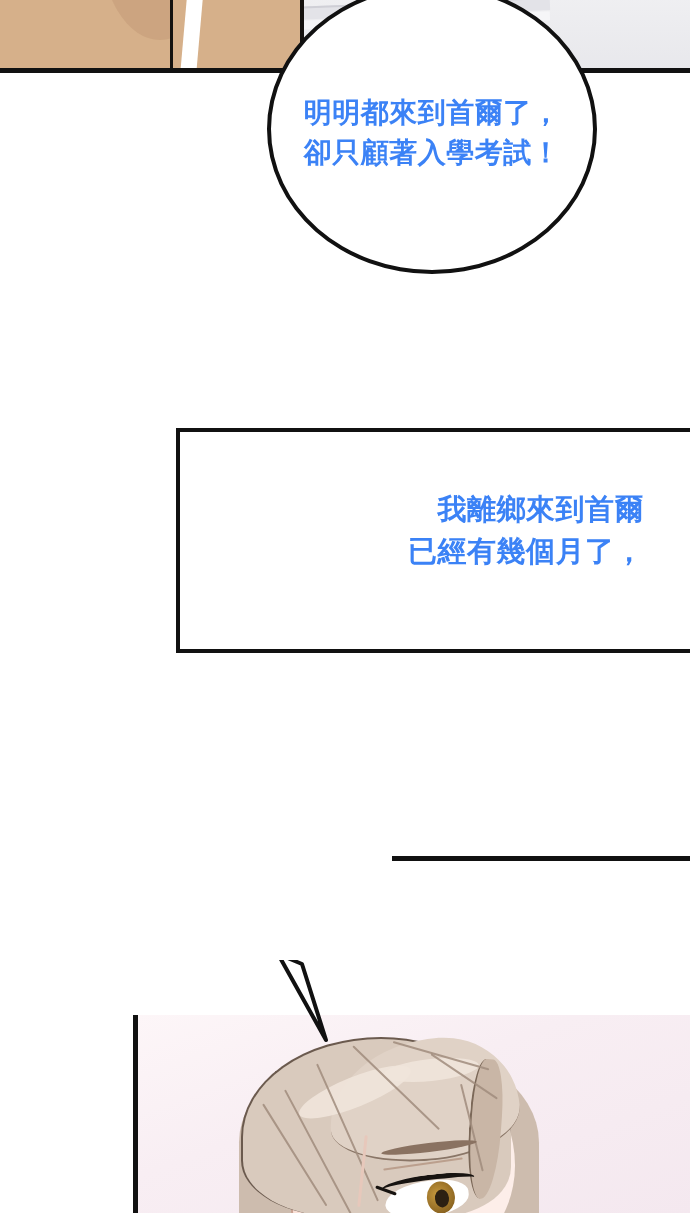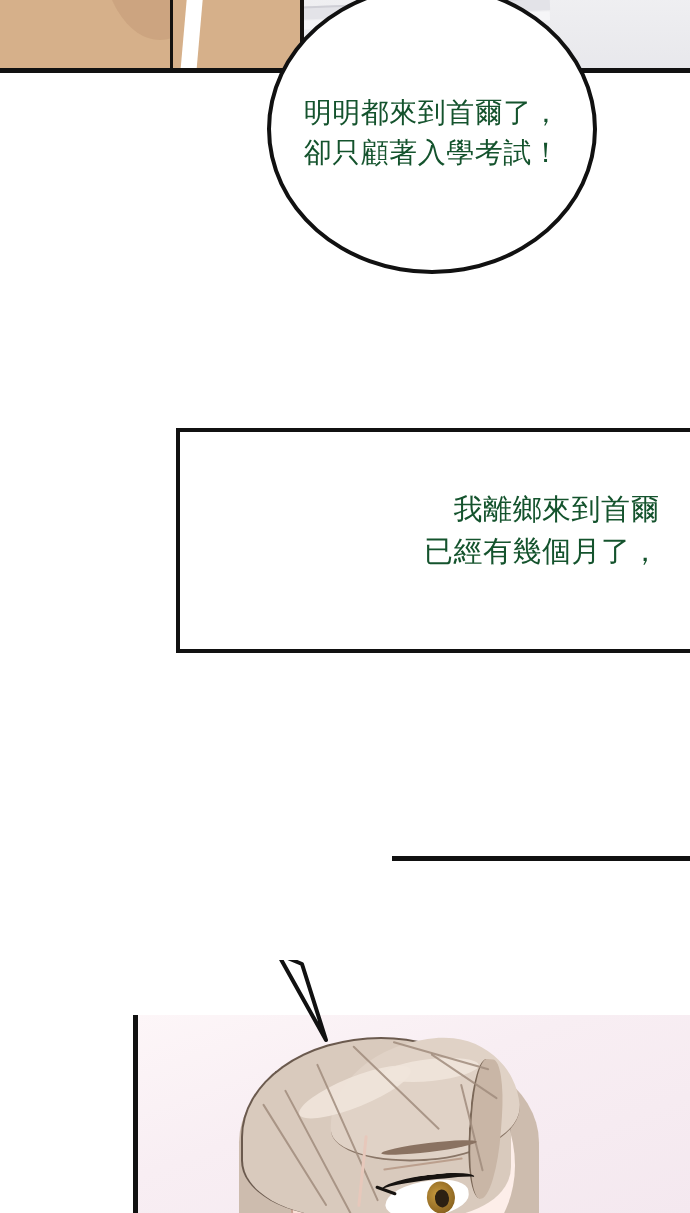--- a/index.html
+++ b/index.html
@@ -286,22 +286,22 @@
     position: absolute;
     background: #ffffff;
     border: 4px solid #111111;
     border-radius: 50%;
     display: flex;
     align-items: center;
     justify-content: center;
     box-sizing: border-box;
   }
   .bubble-text {
-    font-weight: normal;
-    color: #14532d;
+    font-weight: bold;
+    color: #3b82f6;
     text-align: center;
     line-height: 1.42;
     white-space: pre-line;
     letter-spacing: .5px;
   }
 
   #bubble-1 {
     left: 267px;
     top: -16px;
     width: 330px;
@@ -320,21 +320,21 @@
     top: 428px;
     width: 560px;
     height: 225px;
     background: #ffffff;
     border: 4px solid #111111;
     box-sizing: border-box;
     z-index: 5;
   }
   #caption-box .bubble-text {
     position: absolute;
-    right: 72px;
+    right: 88px;
     top: 56px;
     font-size: 29px;
     text-align: right;
     line-height: 1.45;
   }
 
   #bubble-3 {
     left: 32px;
     top: 737px;
     width: 364px;

